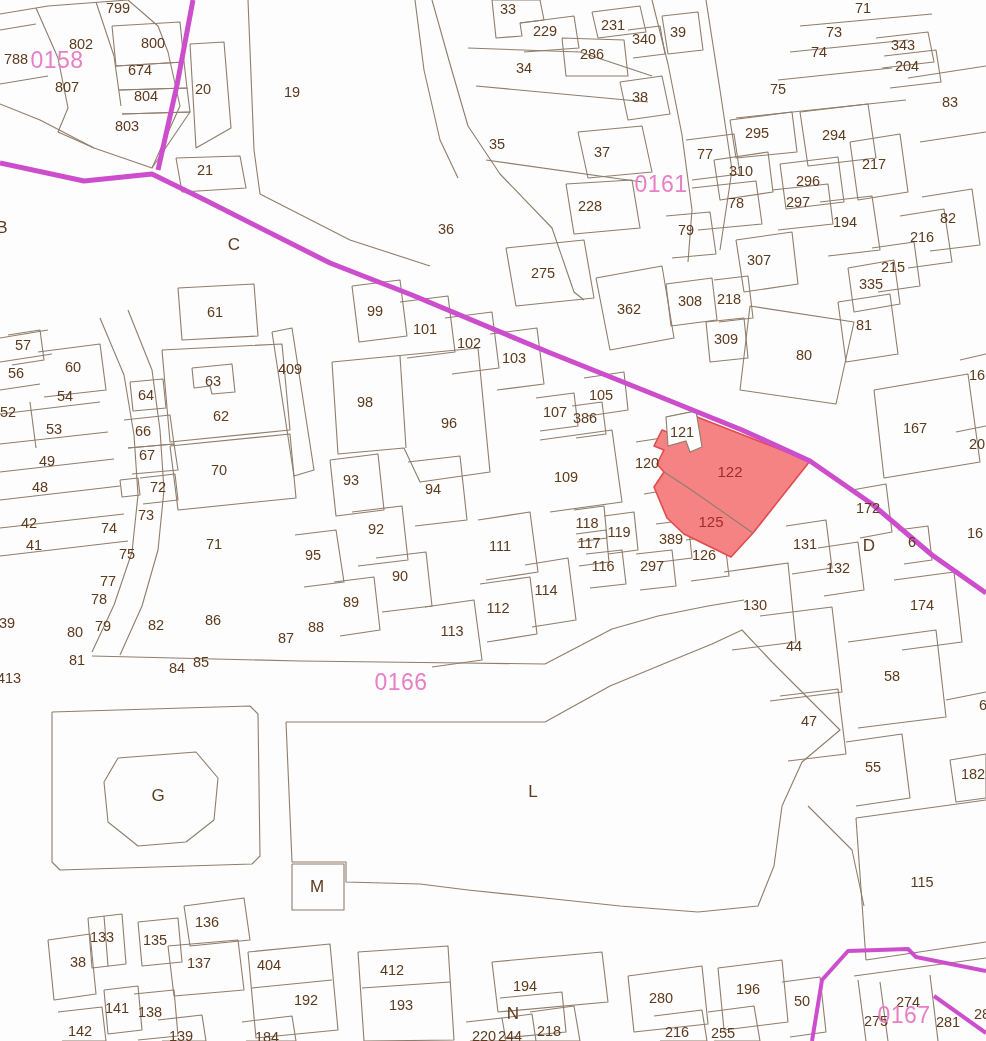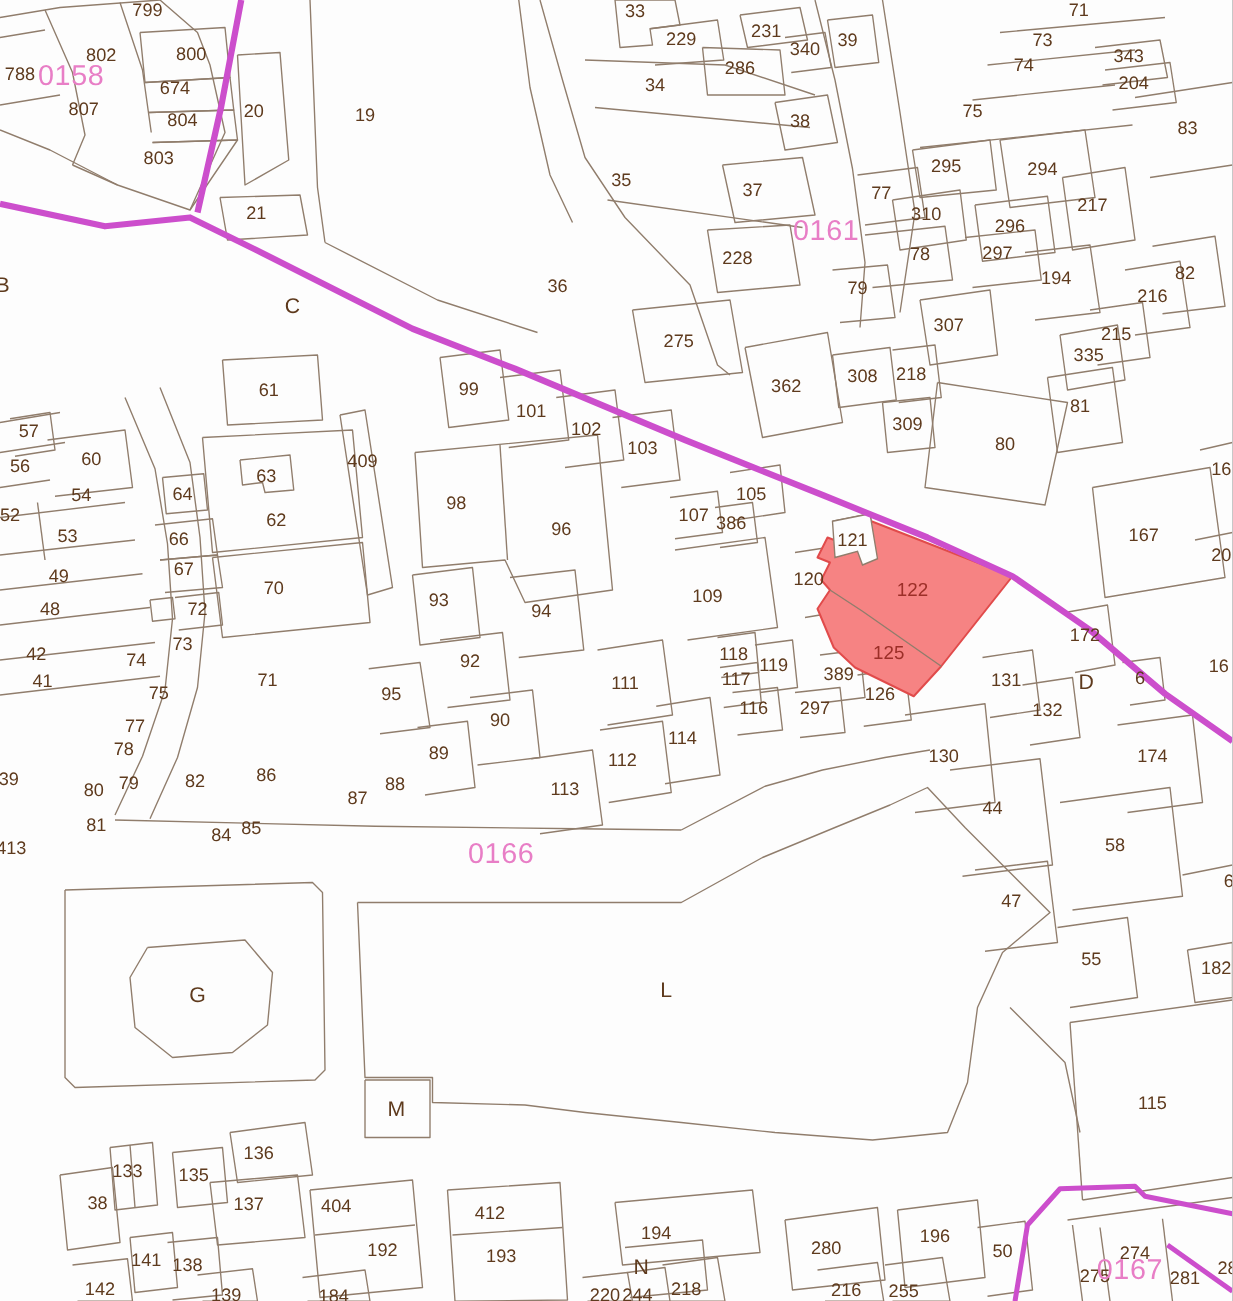--- a/index.html
+++ b/index.html
@@ -1,18 +1,18 @@
 <!DOCTYPE html>
 <html><head>
 <meta charset="utf-8">
 <style>
   html,body{margin:0;padding:0;background:#ffffff;}
   #map-wrap{
     position:relative;width:986px;height:1041px;overflow:hidden;
-    background:#000000;
+    background:#7dd3fc;
     font-family:"Liberation Sans", sans-serif;
     text-decoration:underline;
   }
   svg{display:block;}
   svg text{
     font-family:"Liberation Sans", sans-serif;
     fill:#5e3a1d;font-size:14.5px;
     text-anchor:middle;dominant-baseline:middle;
   }
   svg text.section{font-size:17px;}

